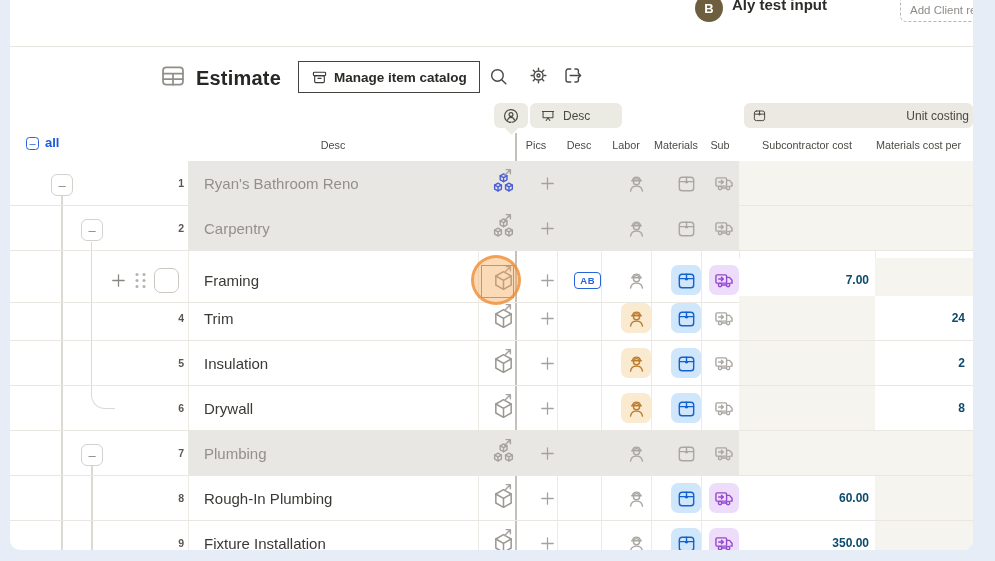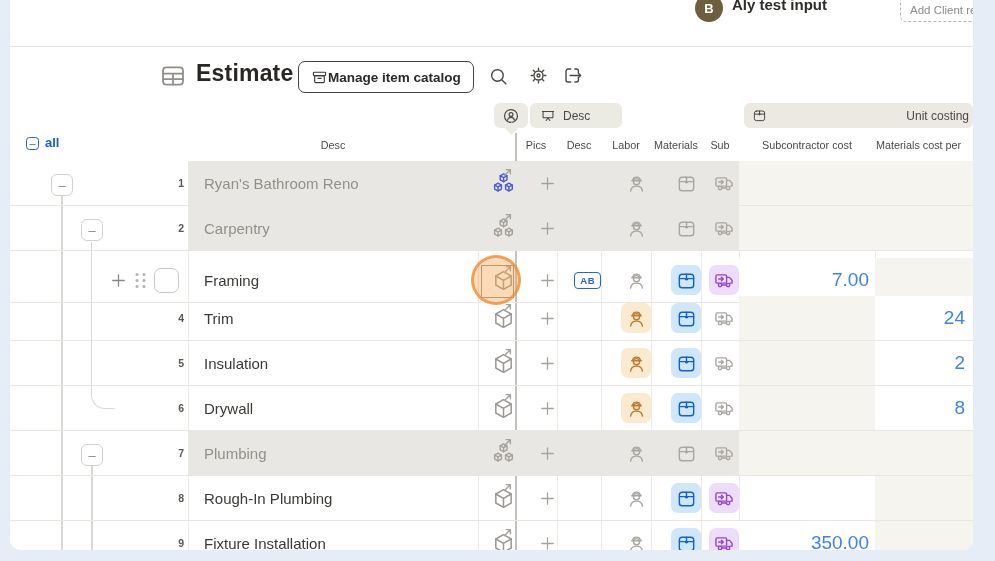--- a/index.html
+++ b/index.html
@@ -14,23 +14,23 @@
   
   .topbar{position:absolute;left:0;top:0;width:100%;height:46px;border-bottom:1px solid #e8e5e1;background:#fff;}
   .avatar{position:absolute;left:685px;top:-6px;width:28px;height:28px;border-radius:50%;
           background:#6d5f3e;color:#fff;font-size:13px;font-weight:700;display:flex;align-items:center;justify-content:center;}
   .username{position:absolute;left:722px;top:-4px;font-size:15px;font-weight:700;color:#2e2c29;white-space:nowrap;}
   .addclient{position:absolute;left:890px;top:-12px;width:92px;height:34px;border:1.5px dashed #b9b6b1;
              border-radius:6px;color:#8f8c88;font-size:11.5px;display:flex;align-items:flex-end;
              padding:0 0 5px 9px;box-sizing:border-box;white-space:nowrap;overflow:hidden;}
   
   .tbl-icon{left:150px;top:63px;width:26px;height:26px;color:#918e89;}
-  .title{left:186px;top:60px;font-size:23px;font-weight:700;color:#292724;letter-spacing:.2px;}
-  .manage-btn{left:288px;top:61px;height:30px;border:1.4px solid #45433f;border-radius:7px;
-              display:flex;align-items:center;padding:0 12px;font-size:13.5px;font-weight:600;color:#2b2a27;background:#fff;}
+  .title{left:186px;top:67px;font-size:20px;font-weight:700;color:#292724;letter-spacing:.2px;}
+  .manage-btn{left:288px;top:61px;height:30px;border:1.4px solid #45433f;border-radius:0;
+              display:flex;align-items:center;gap:6px;padding:0 12px;font-size:13.5px;font-weight:600;color:#2b2a27;background:#fff;}
   .manage-btn .icon{width:17px;height:17px;color:#3c3a36;}
   .tool{width:21px;height:21px;color:#4a4844;}
   
   .pill{background:#ecebe3;border-radius:6px;display:flex;align-items:center;color:#4b4945;}
   .pill1{left:484px;top:103px;width:34px;height:25px;justify-content:center;}
   .pill1 .icon{width:18px;height:18px;}
   .ptr{left:497px;top:124px;width:9px;height:9px;background:#ecebe3;transform:rotate(45deg);}
   .pill2{left:520px;top:103px;width:92px;height:25px;padding:0 10px;box-sizing:border-box;gap:7px;font-size:12px;}
   .pill2 .icon{width:16px;height:16px;}
   .band{left:734px;top:103px;width:229px;height:25px;background:#ebe9e1;border-radius:6px;
@@ -50,21 +50,21 @@
   .num{left:140px;width:34px;justify-content:flex-end;font-size:10.5px;font-weight:600;color:#5a5752;}
   .name{left:178px;width:290px;padding-left:16px;box-sizing:border-box;font-size:15px;color:#3b3935;white-space:nowrap;overflow:hidden;}
   .row.grp .name{color:#93908b;}
   .ctr{justify-content:flex-end;}
   .typec{left:468px;width:37px;}
   .picsc{left:505px;width:42px;}
   .descc{left:547px;width:44px;}
   .laborc{left:591px;width:50px;}
   .matc-c{left:641px;width:50px;}
   .subc-c{left:691px;width:38px;}
-  .money{font-size:19px;color:#3b82f6;justify-content:flex-end;background:#f5f4ef;}
+  .money{font-size:12px;color:#0c4a6e;justify-content:flex-end;background:#f5f4ef;font-weight:bold;}
   .money.hasval{background:#fff;}
   .subcost{left:729px;width:136px;padding-right:6px;box-sizing:border-box;}
   .matcost{left:865px;width:98px;padding-right:8px;box-sizing:border-box;}
   .typeicon{width:23px;height:23px;}
   .c-cube{color:#9b9894;}
   .c-cubes{color:#a5a29d;}
   .c-cubes-blue{color:#4a5ed6;}
   .ext{position:absolute;right:3px;top:7px;width:9px;height:9px;color:#a7a4a0;}
   .plus{width:19px;height:19px;color:#a5a29e;}
   .chip{width:30px;height:30px;border-radius:7px;display:flex;align-items:center;justify-content:center;}
@@ -740,20 +740,21 @@
                   <rect x="2.2" y="5.6" width="12.2" height="9.4" rx="1.4"></rect>
                   <path d="M5.4 10.3h5m-1.9-2.1 2.2 2.1-2.2 2.1"></path>
                   <path d="M14.4 8.4h3.3l2.9 3.4v3.2h-2.2"></path>
                   <circle cx="6.9" cy="17.2" r="1.9"></circle>
                   <circle cx="16.1" cy="17.2" r="1.9"></circle>
                   <path d="M8.9 17.2h5.3"></path>
                 </svg>
               </span>
             </div>
           </div>
+          <div class="cell money subcost hasval">60.00</div>
           <div class="cell money matcost"></div>
         </div>
         <div class="row" style="top: 521px;">
           <div class="cell num">9</div>
           <div class="cell name">Fixture Installation</div>
           <div class="cell typec ctr">
             <div class="icon typeicon c-cube">
               <svg viewBox="0 0 24 24">
                 <path d="M12 2.8 20 7.3v9.4L12 21.2 4 16.7V7.3Z"></path>
                 <path d="M4 7.3 12 11.8l8-4.5M12 11.8v9.4"></path>

